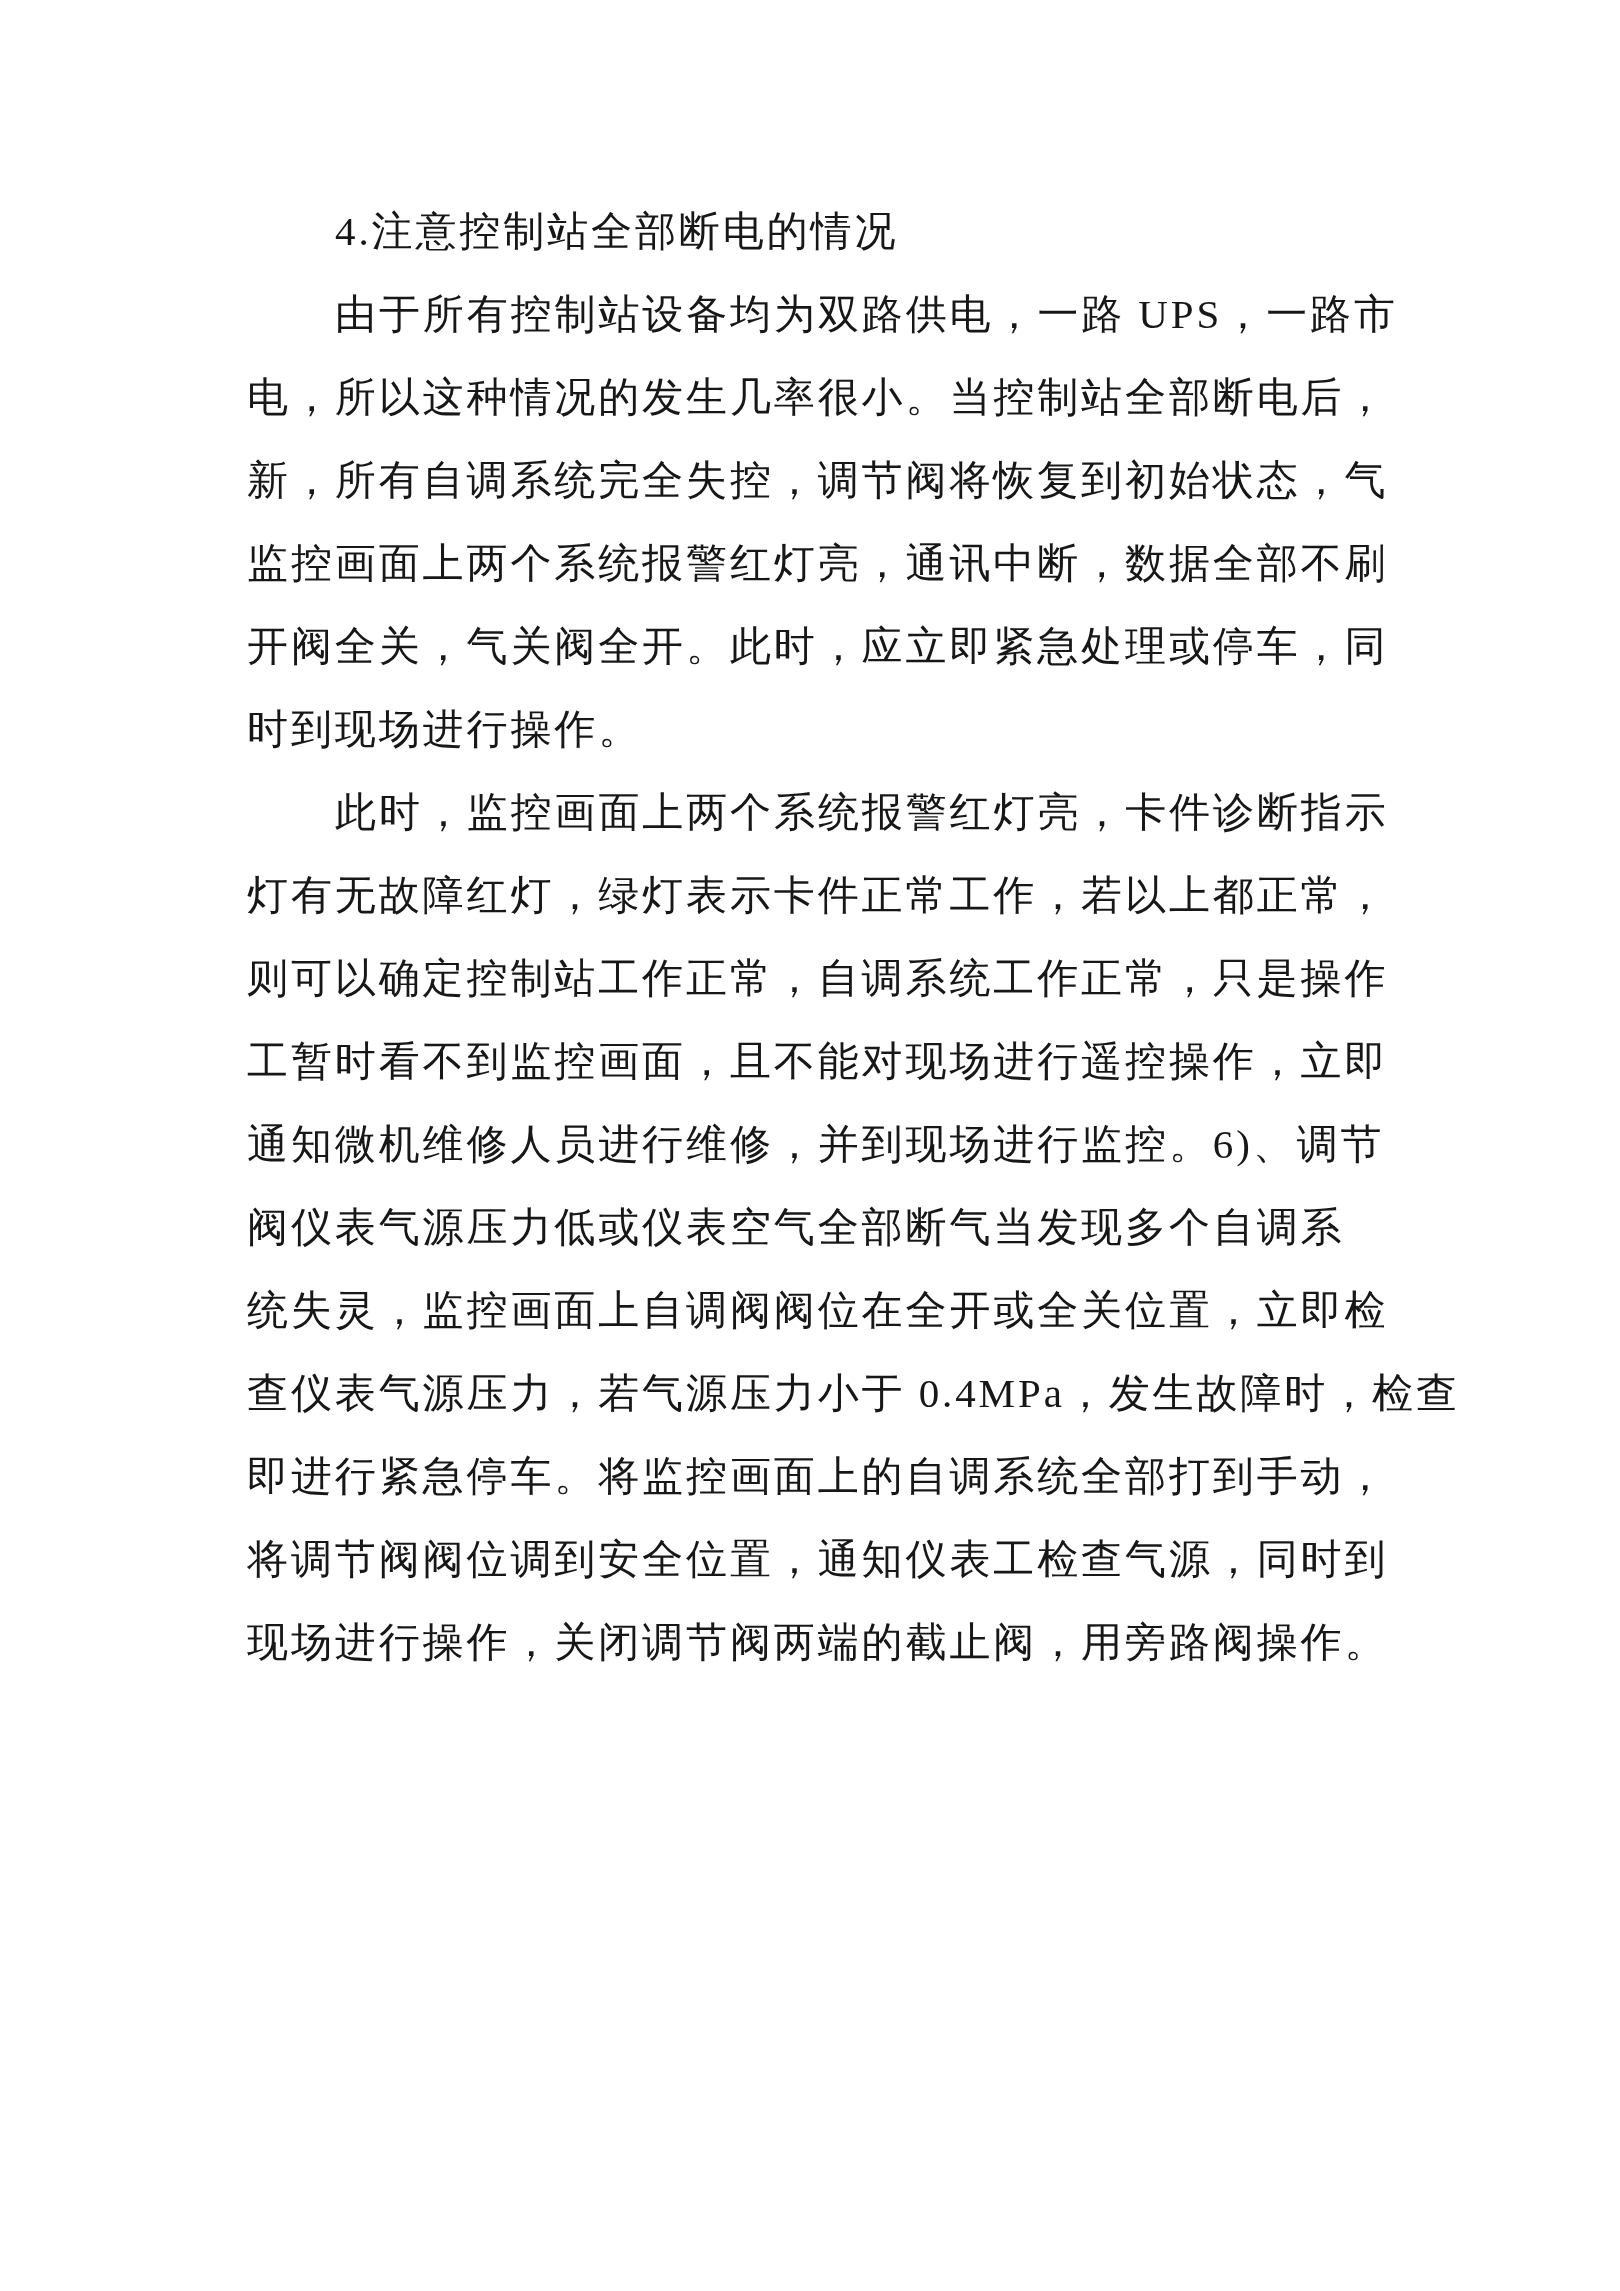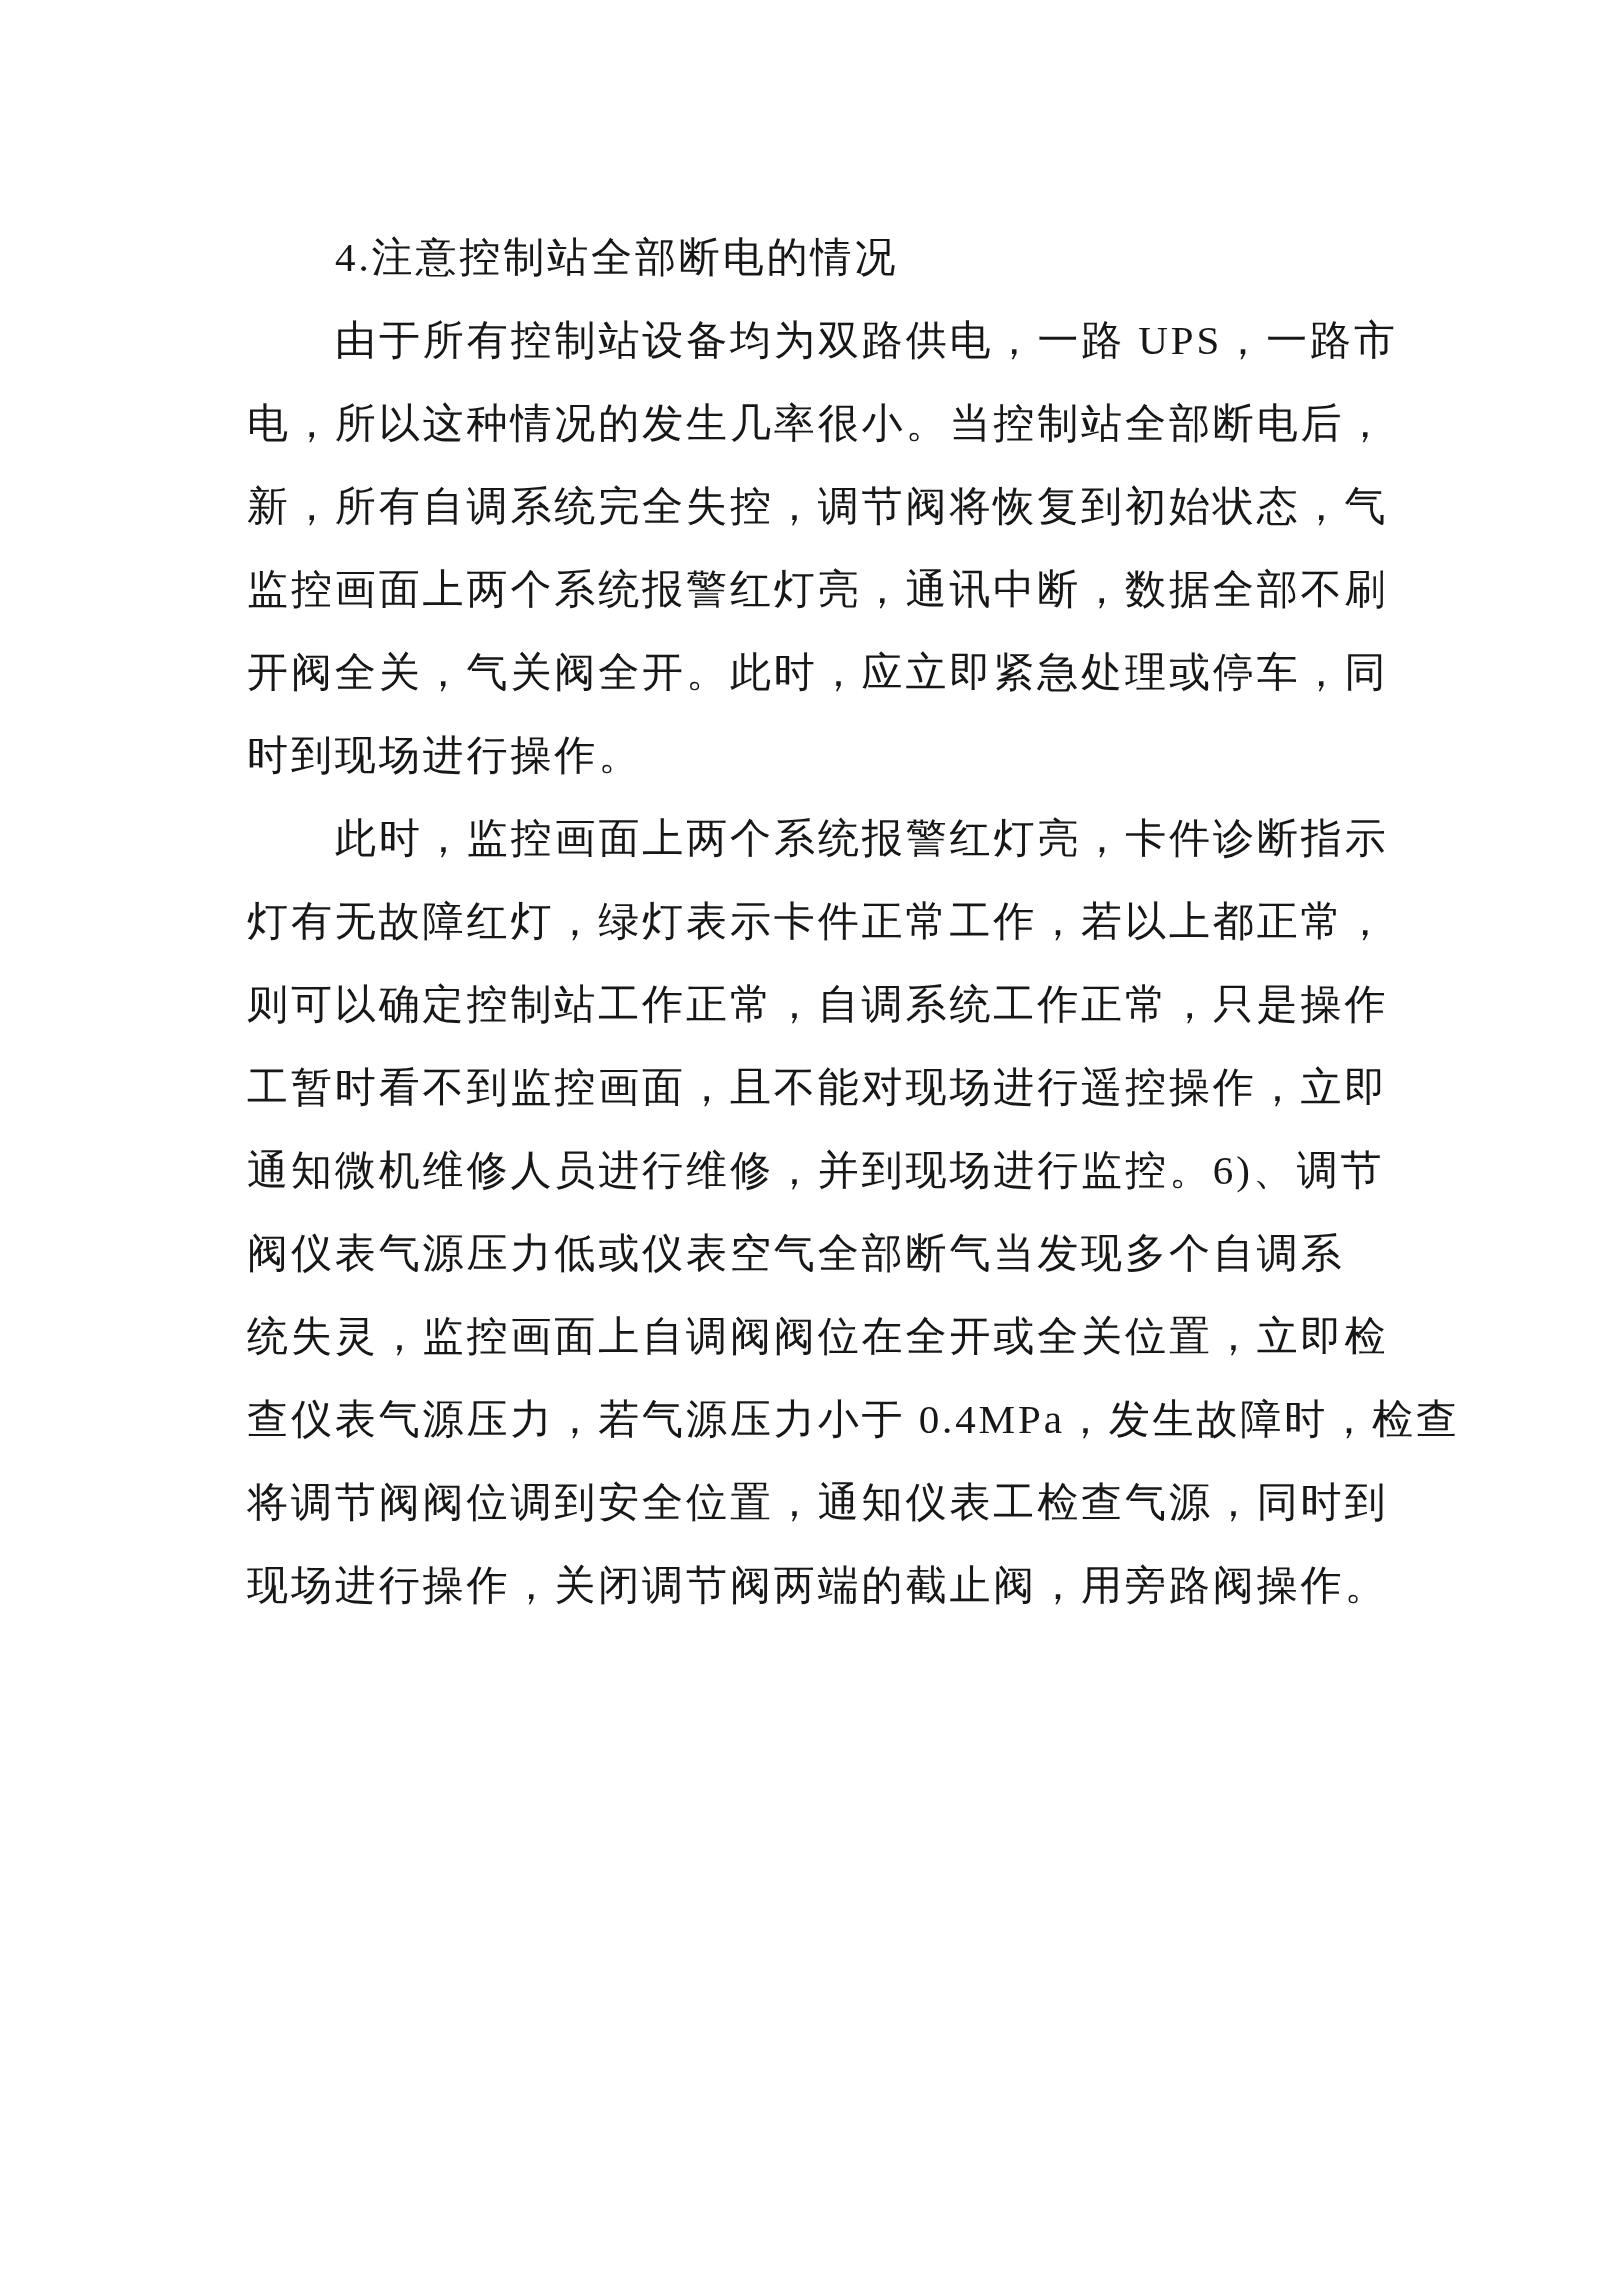--- a/index.html
+++ b/index.html
@@ -11,21 +11,21 @@
     position: relative;
     width: 1620px;
     height: 2292px;
     background: #ffffff;
     overflow: hidden;
     font-family: "Liberation Serif", "DejaVu Serif", serif;
   }
   .text-block {
     position: absolute;
     left: 247px;
-    top: 216px;
+    top: 190px;
     width: 1215px;
   }
   .line {
     height: 83px;
     line-height: 83px;
     font-size: 41px;
     letter-spacing: 2.9px;
     white-space: pre;
     color: #171717;
     font-weight: 400;
@@ -47,17 +47,18 @@
       <div class="line">开阀全关，气关阀全开。此时，应立即紧急处理或停车，同</div>
       <div class="line">时到现场进行操作。</div>
       <div class="line indent">此时，监控画面上两个系统报警红灯亮，卡件诊断指示</div>
       <div class="line">灯有无故障红灯，绿灯表示卡件正常工作，若以上都正常，</div>
       <div class="line">则可以确定控制站工作正常，自调系统工作正常，只是操作</div>
       <div class="line">工暂时看不到监控画面，且不能对现场进行遥控操作，立即</div>
       <div class="line">通知微机维修人员进行维修，并到现场进行监控。6)、调节</div>
       <div class="line">阀仪表气源压力低或仪表空气全部断气当发现多个自调系</div>
       <div class="line">统失灵，监控画面上自调阀阀位在全开或全关位置，立即检</div>
       <div class="line">查仪表气源压力，若气源压力小于 0.4MPa，发生故障时，检查</div>
+      <div class="line">即进行紧急停车。将监控画面上的自调系统全部打到手动，</div>
       <div class="line">将调节阀阀位调到安全位置，通知仪表工检查气源，同时到</div>
       <div class="line">现场进行操作，关闭调节阀两端的截止阀，用旁路阀操作。</div>
     </div>
 </div>
 
 
 </body></html>

